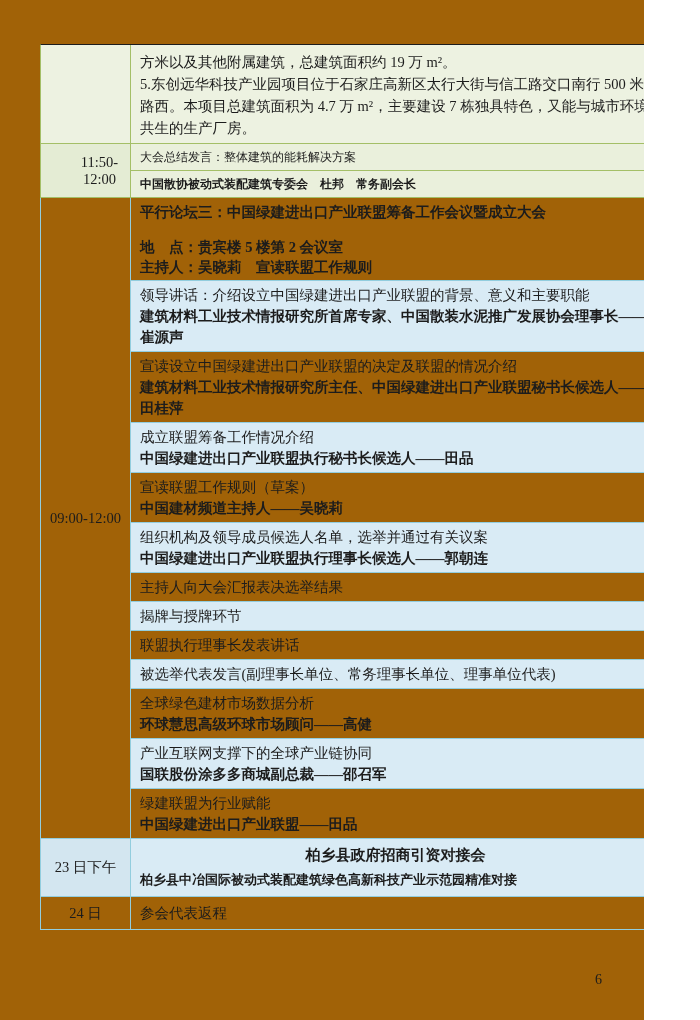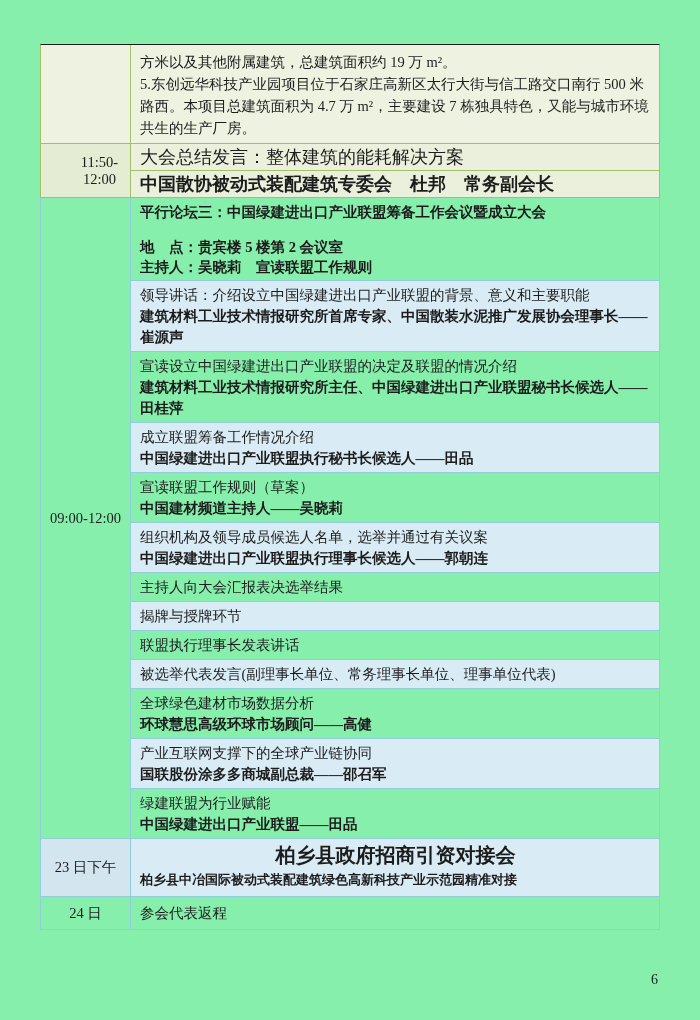--- a/index.html
+++ b/index.html
@@ -1,17 +1,17 @@
 <!DOCTYPE html>
 <html><head>
 <meta charset="utf-8">
 <style>
   * { margin:0; padding:0; box-sizing:border-box; }
   html,body { width:700px; background:#ffffff; font-family:"Liberation Serif","DejaVu Serif",serif; color:#1c1c1c; }
-  .page { position:relative; width:700px; height:1020px; background:#86efac; overflow:hidden;text-decoration:underline; }
+  .page { position:relative; width:644px; height:1020px; background:#a16207; overflow:hidden;text-decoration:underline; }
   .tbl { position:absolute; left:40px; top:44px; width:620px; }
 
   .trow { display:flex; border-left:1px solid; border-right:1px solid; border-bottom:1px solid; }
   .trow.first { border-top:1px solid; }
   .g { border-color:#a4bf67; }
   .b { border-color:#92cdde; }
 
   .tc-time { width:90px; flex:0 0 90px; display:flex; align-items:center; justify-content:center;
              border-right:1px solid; font-size:14.5px; text-align:center; }
   .g .tc-time { border-right-color:#a4bf67;padding-left:28px; }
@@ -23,31 +23,31 @@
   .fill-g1 { background:#edf2e1; }
   .fill-g2 { background:#e4ecd4; }
   .fill-g3 { background:#eaf0dc; }
   
   .fill-b1 { background:#d9ebf5; }
   .fill-b2 { background:#d3e6f0; }
 
   .cont-body { padding:6px 8px 4px 9px; }
   .cont-body p { font-size:14.5px; line-height:22px; }
 
-  .sub { padding:2px 8px 2px 9px; font-size:18px; line-height:22px; }
+  .sub { padding:2px 8px 2px 9px; font-size:12px; line-height:22px; }
   .sub + .sub { border-top:1px solid #a4bf67; }
 
   .forum-items { display:flex; flex-direction:column; }
   .fhead { padding:4px 8px 3px 9px; font-size:14.5px; line-height:20px; }
   .fhead .spacer { height:15px; }
   .fitem { padding:4px 8px 3px 9px; font-size:14.5px; line-height:21px; border-top:1px solid #92cdde; }
   .fitem .speaker:empty { display:none; }
 
   .match-body { padding:4px 8px 4px 9px; }
-  .match-title { text-align:center; font-weight:bold; font-size:20px; line-height:24px; }
+  .match-title { text-align:center; font-weight:bold; font-size:15px; line-height:24px; }
   .match-line { font-weight:bold; font-size:13px; line-height:25px; }
 
   .ret-body { padding:5px 8px 5px 9px; font-size:14.5px; line-height:22px; }
 
   .page-number { position:absolute; right:42px; top:972px; font-size:14px; }
 </style>
 </head>
 <body>
 
 <div class="page">

